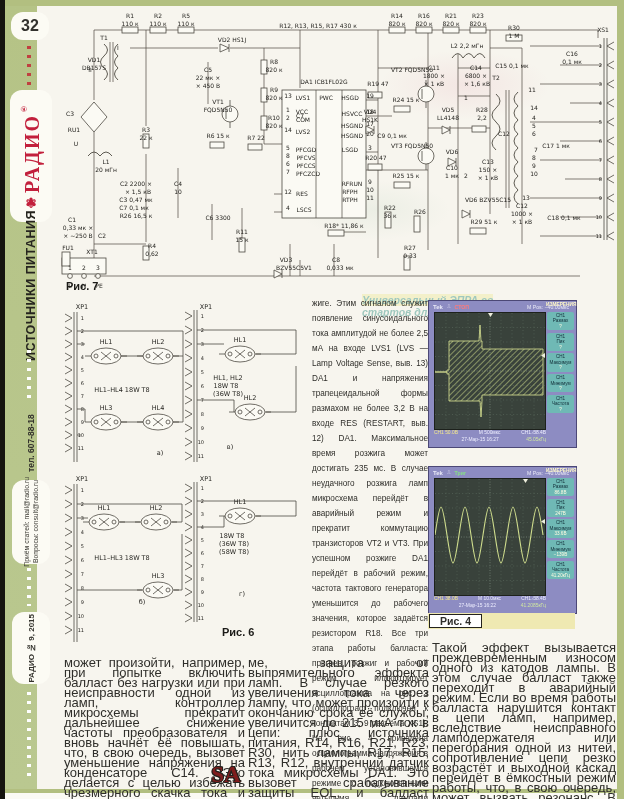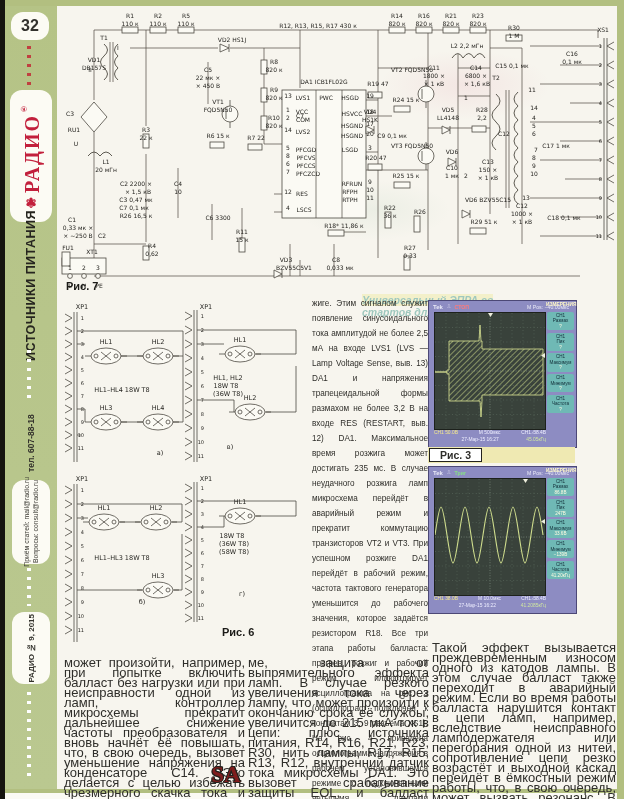--- a/index.html
+++ b/index.html
@@ -6,21 +6,21 @@
   .page{position:relative;width:624px;height:799px;background:#f7f5ee;overflow:hidden;
         font-family:"Liberation Sans",sans-serif;color:#2f2e2a}
   .abs{position:absolute}
   
   .edge-left{left:0;top:0;width:5px;height:799px;background:#15140f}
   .edge-top{left:5px;top:0;width:619px;height:6px;background:#b2bf80}
   .edge-right{left:617px;top:0;width:7px;height:799px;background:#b2bf80}
   .edge-bottom-green{left:5px;top:789px;width:612px;height:4px;background:#b2bf80}
   .edge-bottom-white{left:5px;top:793px;width:612px;height:6px;background:#fbfaf4}
   
-  .sidebar{left:5px;top:6px;width:52px;height:783px;background:linear-gradient(#b5c386,#bac890)}
+  .sidebar{left:5px;top:6px;width:32px;height:783px;background:linear-gradient(#b5c386,#bac890)}
   .pill{position:absolute;background:#fcfbf4;border-radius:12px}
   .vert{writing-mode:vertical-rl;transform:rotate(180deg);white-space:nowrap}
   .pagenum{font-weight:bold;font-size:16px;color:#33322e;display:flex;align-items:center;justify-content:center}
   .dots{position:absolute;width:4px;background:repeating-linear-gradient(#fff 0 3px,rgba(255,255,255,0) 3px 9px)}
   .dots.red{background:repeating-linear-gradient(#c04040 0 3px,rgba(255,255,255,0) 3px 9px)}
   .logo-txt{font-family:"Liberation Serif",serif;font-weight:bold;font-size:20px;color:#c2203c;letter-spacing:2px}
   .logo-reg{font-size:9px;vertical-align:super;color:#c2203c}
   .logo-mark{color:#c2203c;font-size:13px}
   .side-title{font-weight:bold;font-size:12.5px;color:#26251f;letter-spacing:.5px}
   .side-phone{font-size:8.5px;font-weight:bold;color:#33322c}
@@ -1202,23 +1202,20 @@
     <div class="sc-b1">
       <span class="sc-ch">CH1 50.0В</span>
       <span class="sc-mid">M 500мкс</span>
       <span>CH1 ∕38.4В</span>
     </div>
     <div class="sc-b2">
       <span class="sc-mid">27-Мар-15 16:27</span>
       <span class="sc-fr">45.05кГц</span>
     </div>
   </div>
-  <div class="capstrip" style="left:428px;top:447px">
-    <span class="capbox">Рис. 3</span>
-  </div>
 
   <div class="scope" style="left:428px;top:466px">
     <div class="sc-top">
       <span class="tek">Tek</span>
       <span>⎍</span>
       <span class="st-grn">Триг</span>
       <span class="mpos">M Pos: −40.00мкс</span>
     </div>
     <div class="scr">
       <svg width="110" height="116" viewBox="0 0 110 116">
@@ -1261,20 +1258,23 @@
     <div class="sc-b1">
       <span class="sc-ch">CH1 38.0В</span>
       <span class="sc-mid">M 10.0мкс</span>
       <span>CH1 ∕38.4В</span>
     </div>
     <div class="sc-b2">
       <span class="sc-mid">27-Мар-15 16:22</span>
       <span class="sc-fr">41.2085кГц</span>
     </div>
   </div>
+  <div class="capstrip" style="left:428px;top:613px">
+    <span class="capbox">Рис. 4</span>
+  </div>
 
   <div class="col col-bot" style="left:64px;top:658px;width:181px;height:137px">
     <p>может произойти, например, при попытке включить балласт без нагрузки или при неисправности одной из ламп, контроллер микросхемы прекратит дальнейшее снижение частоты преобразователя и вновь начнёт её повышать, что, в свою очередь, вызовет уменьшение напряжения на конденсаторе C14. Это делается с целью избежать чрезмерного скачка тока и напряжения на выходе преобразователя. При уменьшении падения напряжения ниже 0,8 В на резисторе R27 частота вновь станет понижаться. Этот процесс может повториться несколько раз, пока не будет получен сигнал об успешном роз-</p>
   </div>
   <div class="col col-bot" style="left:248px;top:658px;width:181px;height:137px">
     <p>ме, защита от выпрямительного эффекта ламп. В случае резкого увеличения тока через лампу, что может произойти к окончанию срока её службы, увеличится до 215 мкА ток в цепи: плюс источника питания, R14, R16, R21, R23, R30, нить лампы, R17, R15, R13, R12, внутренний датчик тока микросхемы DA1. Это вызовет срабатывание защиты EOL, и балласт отключится. Если положительный и отрицательный полупериоды тока, текущего по этой цепи, не равны по амплитуде, это означает, что лампа работает в выпрямительном режиме. Другими словами, ток через лампу в одну сторону больше, чем в другую.</p>
   </div>
   <div class="col col-bot" style="left:432px;top:643px;width:184px;height:150px">
     <p>Такой эффект вызывается преждевременным износом одного из катодов лампы. В этом случае балласт также переходит в аварийный режим. Если во время работы балласта нарушится контакт в цепи ламп, например, вследствие неисправного ламподержателя или перегорания одной из нитей, сопротивление цепи резко возрастёт и выходной каскад перейдёт в ёмкостный режим работы, что, в свою очередь, может вызвать резонанс. В этом случае напряжение на входе RES превысит уровень 1,6 В, что вызовет срабатывание защиты и отключение балласта. Кроме того, входы LVS1 и RES микросхемы DA1 служат для контроля под-</p>
   </div>

